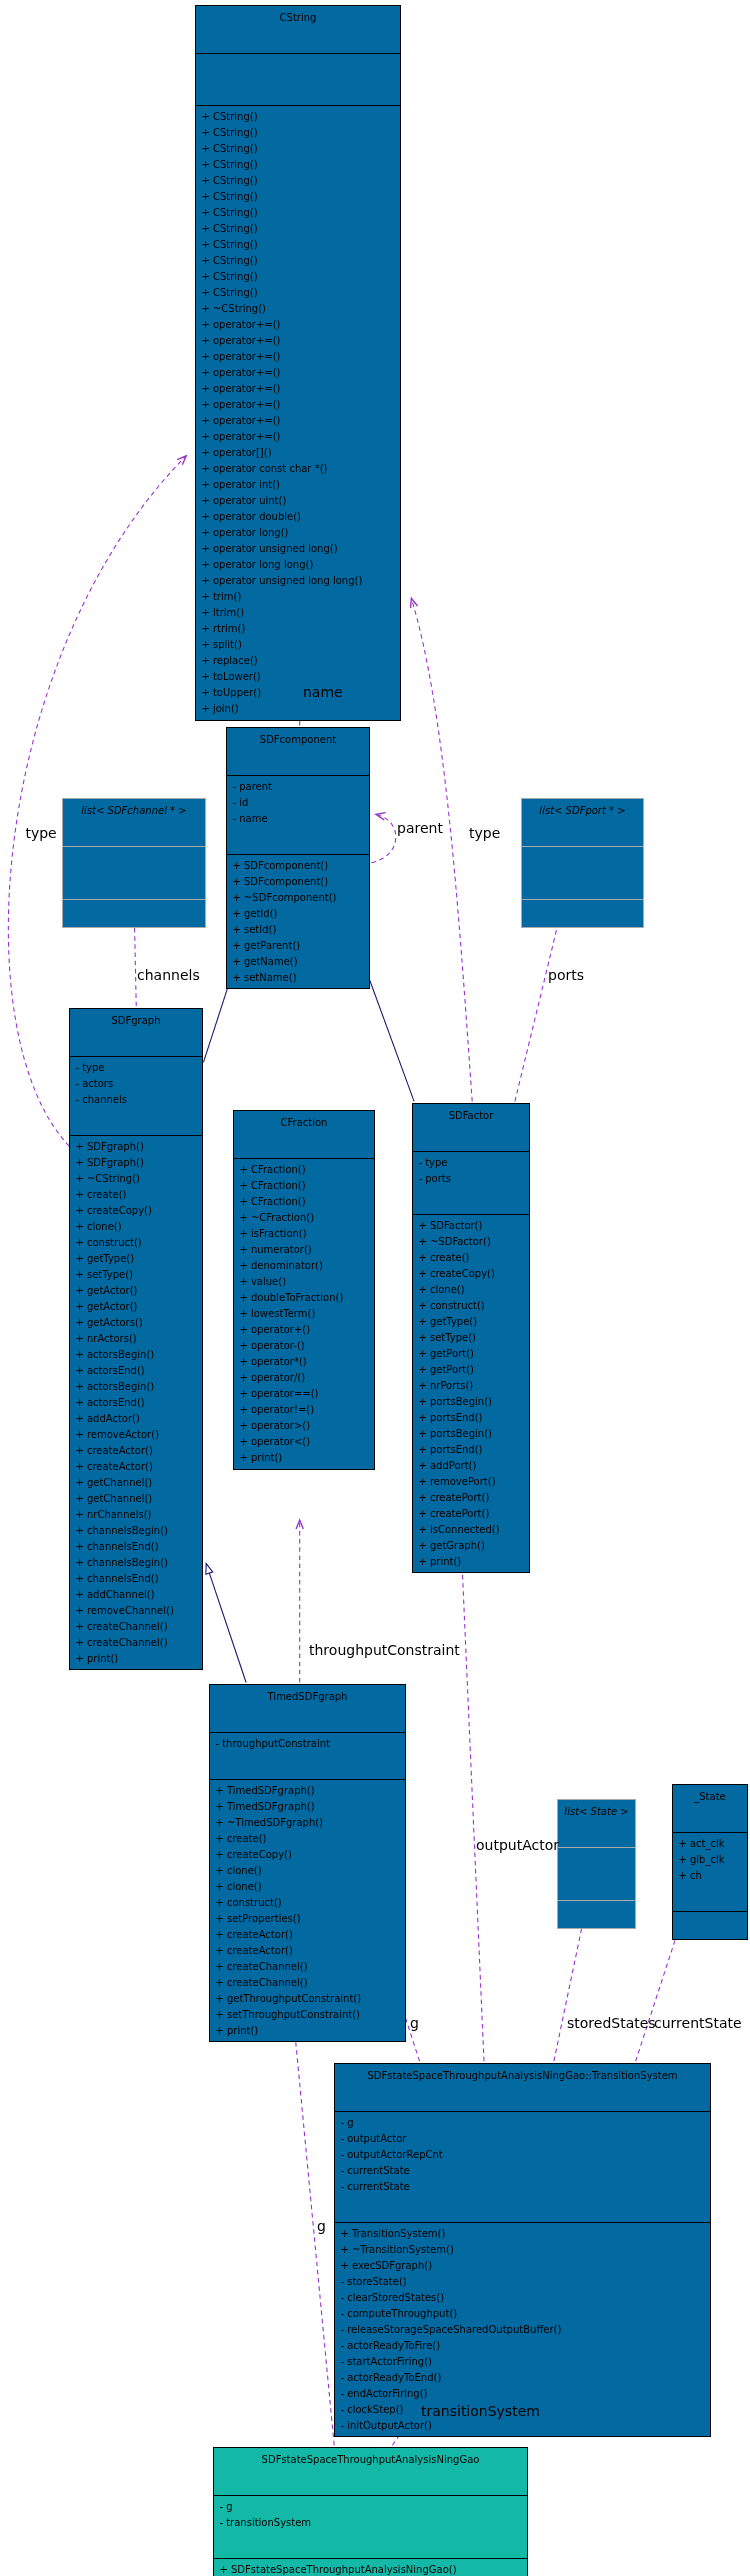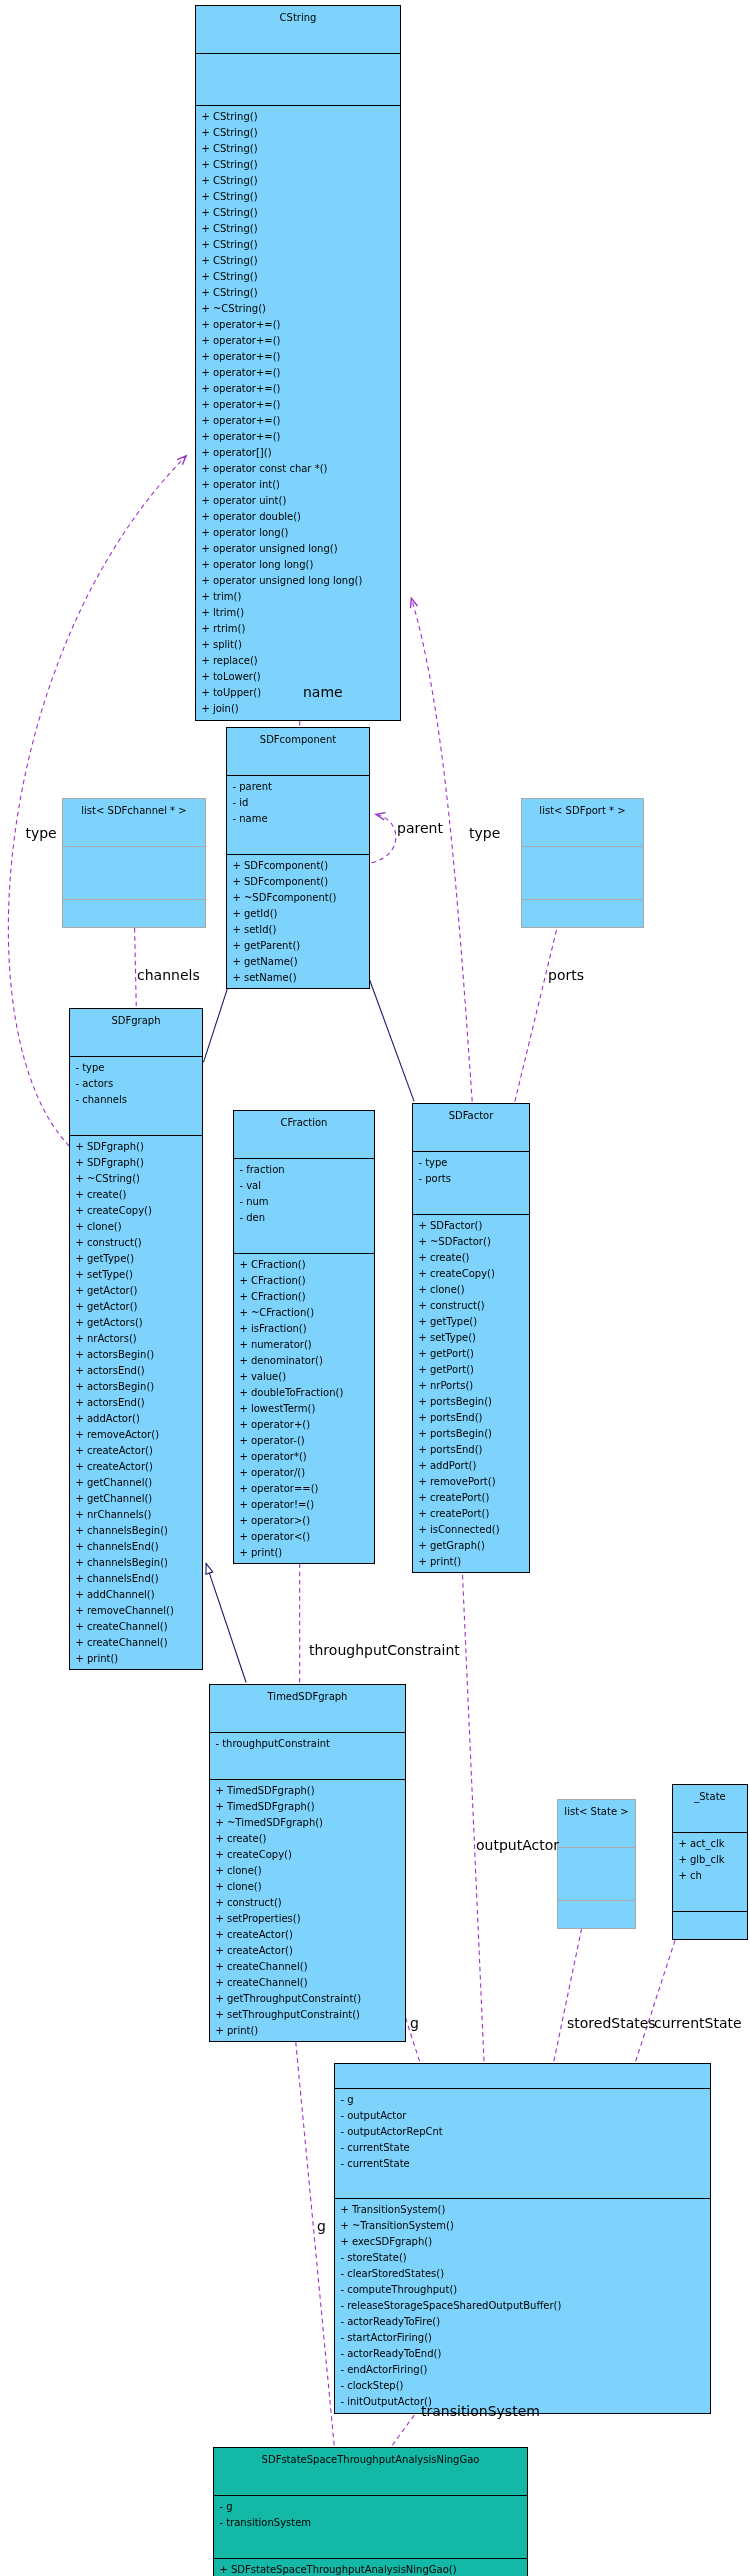--- a/index.html
+++ b/index.html
@@ -1,19 +1,19 @@
 <!DOCTYPE html>
 <html style="font-size:14.5px"><head>
 <meta charset="utf-8">
 <style>
   html,body{margin:0;padding:0;background:#ffffff;}
   body{position:relative;width:751px;height:2576px;font-family:"DejaVu Sans",sans-serif;color:#000;}
   .edges{position:absolute;left:0;top:0;pointer-events:none;}
-  .uml-class{position:absolute;background:#7dd3fc;border:1.8px solid #000;box-sizing:border-box;font-size:10px;}
-  .uml-class.tpl{border:0.9px solid #a9a9a9;}
+  .uml-class{position:absolute;background:#0369a1;border:1.8px solid #000;box-sizing:border-box;font-size:10px;}
+  .uml-class.tpl{border:0.9px solid #a9a9a9;font-style:italic;}
   .uml-class.hl{background:#14b8a6;}
   .uml-title{line-height:13.6px;padding:5.4px 5.4px 4.5px 5.4px;text-align:center;white-space:nowrap;}
   .uml-attrs,.uml-methods{border-top:1.8px solid #000;padding:2.7px 0;margin-top:24px;}
   .tpl .uml-attrs,.tpl .uml-methods{border-top:0.9px solid #a9a9a9;}
   .uml-attrs:empty{min-height:22px;}
   .uml-methods:empty{min-height:22px;}
   .member{line-height:16px;padding:0 5.4px;white-space:nowrap;}
   .edge-label{position:absolute;font-size:14px;line-height:11px;white-space:nowrap;}
 </style>
 </head>
@@ -165,26 +165,20 @@
       <div class="member">+ addChannel()</div>
       <div class="member">+ removeChannel()</div>
       <div class="member">+ createChannel()</div>
       <div class="member">+ createChannel()</div>
       <div class="member">+ print()</div>
     </div>
 </div>
 
 <div class="uml-class" style="left:233px;top:1110px;width:142px">
   <div class="uml-title">CFraction</div>
-  <div class="uml-attrs">
-      <div class="member">- fraction</div>
-      <div class="member">- val</div>
-      <div class="member">- num</div>
-      <div class="member">- den</div>
-    </div>
   <div class="uml-methods">
       <div class="member">+ CFraction()</div>
       <div class="member">+ CFraction()</div>
       <div class="member">+ CFraction()</div>
       <div class="member">+ ~CFraction()</div>
       <div class="member">+ isFraction()</div>
       <div class="member">+ numerator()</div>
       <div class="member">+ denominator()</div>
       <div class="member">+ value()</div>
       <div class="member">+ doubleToFraction()</div>
@@ -268,20 +262,21 @@
   <div class="uml-title">_State</div>
   <div class="uml-attrs">
       <div class="member">+ act_clk</div>
       <div class="member">+ glb_clk</div>
       <div class="member">+ ch</div>
     </div>
   <div class="uml-methods"></div>
 </div>
 
 <div class="uml-class" style="left:334px;top:2063px;width:377px">
+  <div class="uml-title">SDFstateSpaceThroughputAnalysisNingGao::TransitionSystem</div>
   <div class="uml-attrs">
       <div class="member">- g</div>
       <div class="member">- outputActor</div>
       <div class="member">- outputActorRepCnt</div>
       <div class="member">- currentState</div>
       <div class="member">- currentState</div>
     </div>
   <div class="uml-methods">
       <div class="member">+ TransitionSystem()</div>
       <div class="member">+ ~TransitionSystem()</div>

